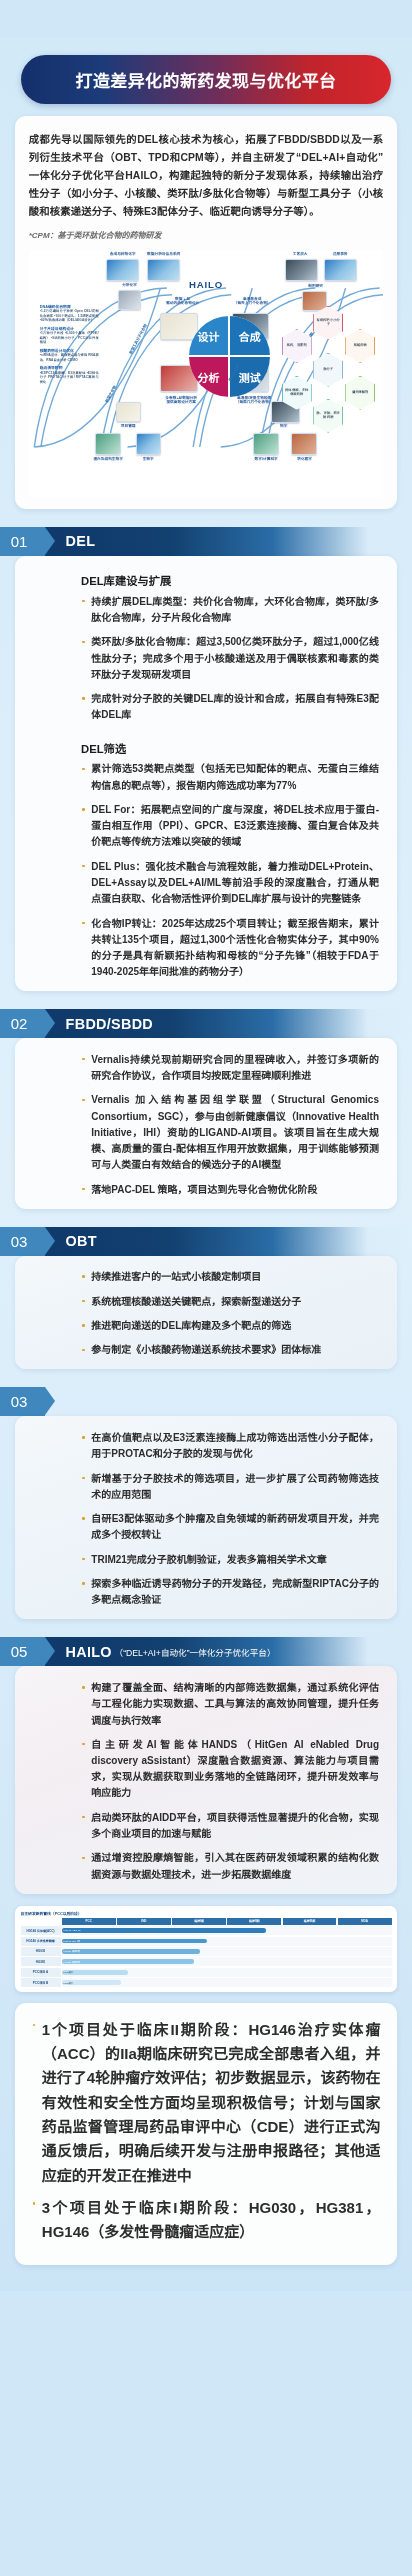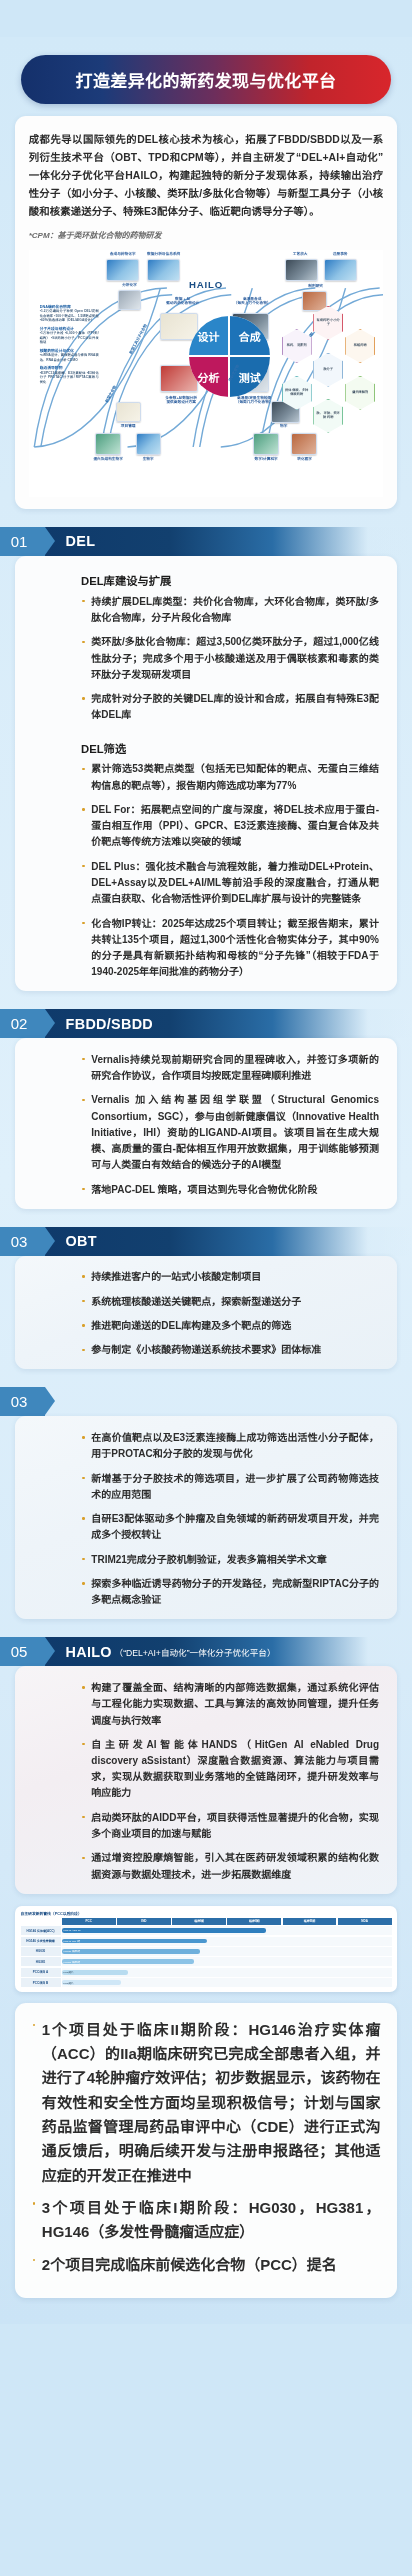--- a/index.html
+++ b/index.html
@@ -549,18 +549,17 @@
       <div class="pst-track">
         <div class="pst-bar" style="left:0%; width:18%; background:#cfe7f7; color:#2b4a63;">PCC提名</div>
       </div>
     </div>
   </div>
 
   <div class="pipe-card">
     <ul class="bullets">
       <li>1个项目处于临床II期阶段：HG146治疗实体瘤（ACC）的IIa期临床研究已完成全部患者入组，并进行了4轮肿瘤疗效评估；初步数据显示，该药物在有效性和安全性方面均呈现积极信号；计划与国家药品监督管理局药品审评中心（CDE）进行正式沟通反馈后，明确后续开发与注册申报路径；其他适应症的开发正在推进中</li>
       <li>3个项目处于临床I期阶段：HG030，HG381，HG146（多发性骨髓瘤适应症）</li>
-      <li>2个项目完成临床前候选化合物（PCC）提名</li>
     </ul>
   </div>
 
 </div>
 
 
 </body></html>

